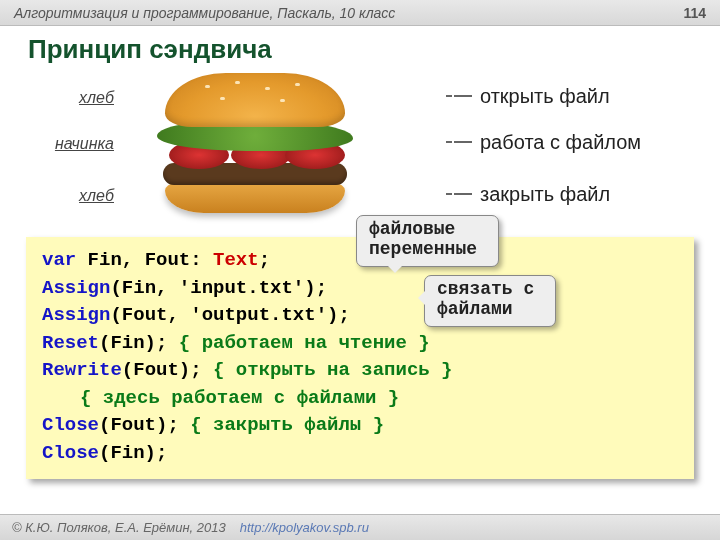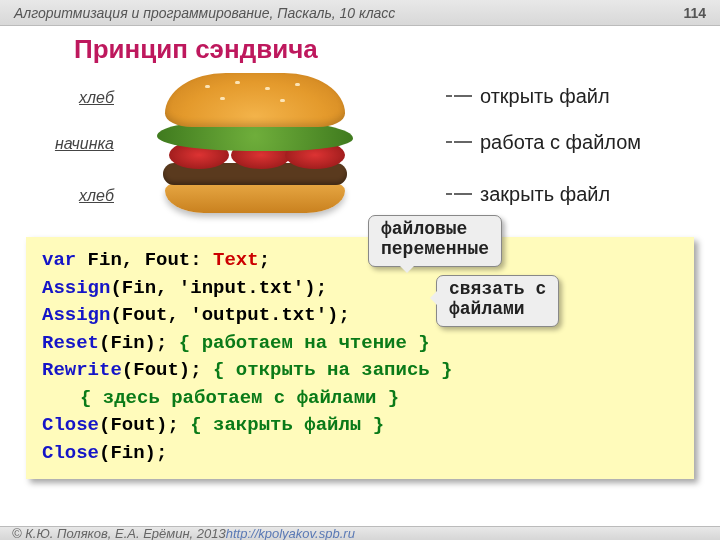--- a/index.html
+++ b/index.html
@@ -1,21 +1,21 @@
 <!DOCTYPE html>
 <html><head>
 <meta charset="utf-8">
 <style>
   * { margin:0; padding:0; box-sizing:border-box; }
   body { width:720px; height:540px; font-family:Arial,Helvetica,sans-serif; background:#fff; position:relative; }
 
   .hdr { height:26px; background:linear-gradient(#e8e8e8,#d8d8d8); border-bottom:1px solid #bbb; display:flex; align-items:center; justify-content:space-between; padding:0 14px; font-style:italic; color:#555; font-size:14px; }
   .hdr .pg { font-weight:bold; font-style:normal; }
 
-  .title { font-size:26px; font-weight:bold; color:#be185d; padding:8px 0 6px 28px;margin-left:46px; }
+  .title { font-size:26px; font-weight:bold; color:#14532d; padding:8px 0 6px 28px; }
 
   .diagram { position:relative; height:160px; margin:0 20px 6px 20px; }
   .lbl { position:absolute; font-style:italic; font-size:16px; color:#444; text-align:right; width:90px;text-decoration:underline; }
   .rlbl { position:absolute; font-size:20px; color:#222; left:460px; }
   .tick { position:absolute; left:426px; width:26px; height:10px; }
   .tick::before { content:""; position:absolute; left:0; top:4px; width:6px; height:2px; background:#666; }
   .tick::after  { content:""; position:absolute; left:8px; top:4px; width:18px; height:2px; background:#666; }
 
   
   .sw { position:absolute; left:115px; top:0; width:240px; height:150px; }
@@ -27,28 +27,28 @@
   .bunBot { position:absolute; left:30px; top:112px; width:180px; height:30px; background:linear-gradient(#e7a743,#c9811f); border-radius:20px 20px 70px 70px/14px 14px 40px 40px; box-shadow:0 4px 6px rgba(0,0,0,.25); }
 
   .code { margin:0 26px; background:#fffbbb; box-shadow:4px 4px 6px rgba(0,0,0,.35); padding:10px 16px 12px 16px; font-family:"Courier New",monospace; font-size:19px; font-weight:bold; line-height:1.45; position:relative; }
   .kw { color:#1515c7; }
   .ty { color:#c00; }
   .fn { color:#1515c7; }
   .str{ color:#000000; }
   .cm { color:#0a7a18; }
   .indent { margin-left:38px; }
 
-  .callout { position:absolute; background:#eee; border:1px solid #888; border-radius:7px; padding:4px 12px 6px 12px; font-size:18px; color:#222; box-shadow:3px 3px 5px rgba(0,0,0,.3); line-height:1.1;margin-left:12px; }
+  .callout { position:absolute; background:#eee; border:1px solid #888; border-radius:7px; padding:4px 21px 6px 12px; font-size:18px; color:#222; box-shadow:3px 3px 5px rgba(0,0,0,.3); line-height:1.1; }
   .callout::after { content:""; position:absolute; width:0; height:0; border:8px solid transparent; }
   #co1 { left:330px; top:-22px; }
   #co1::after { left:30px; bottom:-15px; border-top-color:#eee; }
   #co2 { left:398px; top:38px; }
   #co2::after { left:-15px; top:14px; border-right-color:#eee; }
 
-  .ftr { position:absolute; left:0; right:0; bottom:0; height:14px; background:linear-gradient(#e8e8e8,#d6d6d6); border-top:1px solid #bbb; display:flex; align-items:center; padding:0 12px; font-size:13px; color:#666; font-style:italic; }
+  .ftr { position:absolute; left:0; right:0; bottom:0; height:26px; background:linear-gradient(#e8e8e8,#d6d6d6); border-top:1px solid #bbb; display:flex; align-items:center; padding:0 12px; font-size:13px; color:#666; font-style:italic; gap:14px; }
   .ftr a { color:#5a79b5; text-decoration:none; font-style:italic; }
 </style>
 </head>
 <body>
 
 <div class="hdr">
   <span>Алгоритмизация и программирование, Паскаль, 10 класс</span>
   <span class="pg">114</span>
 </div>
 

